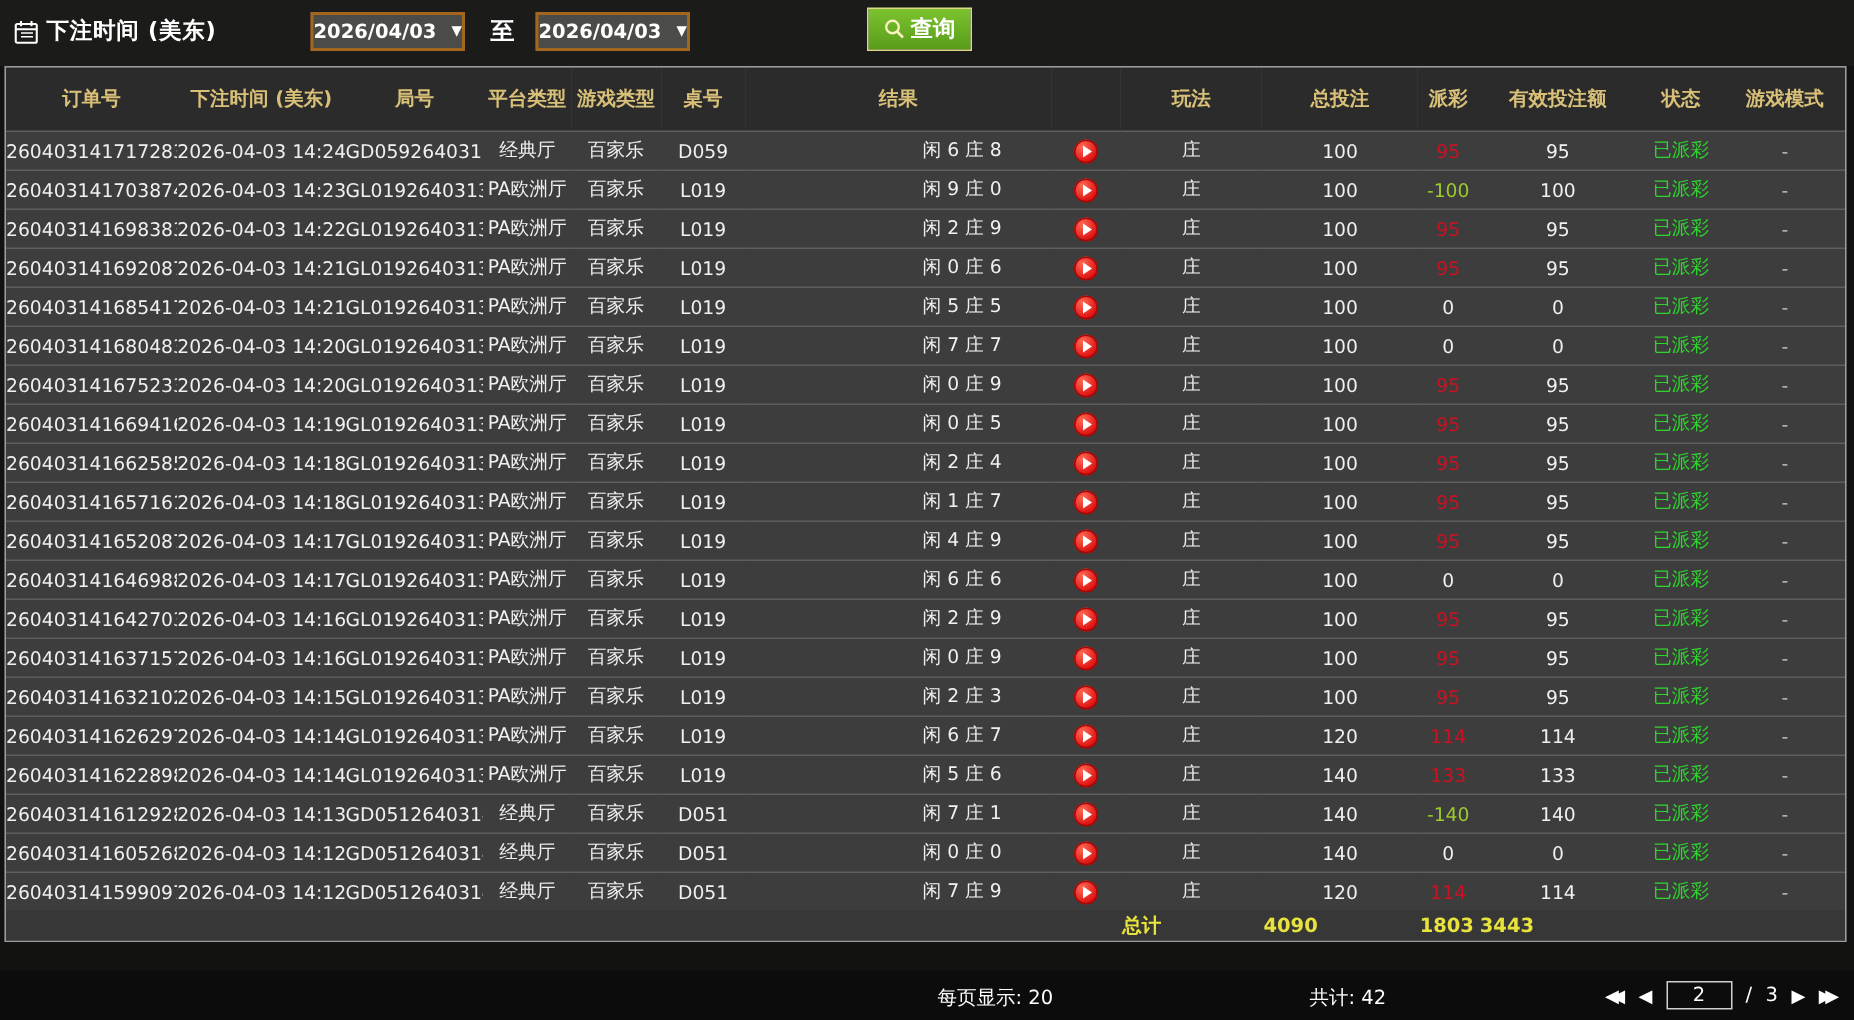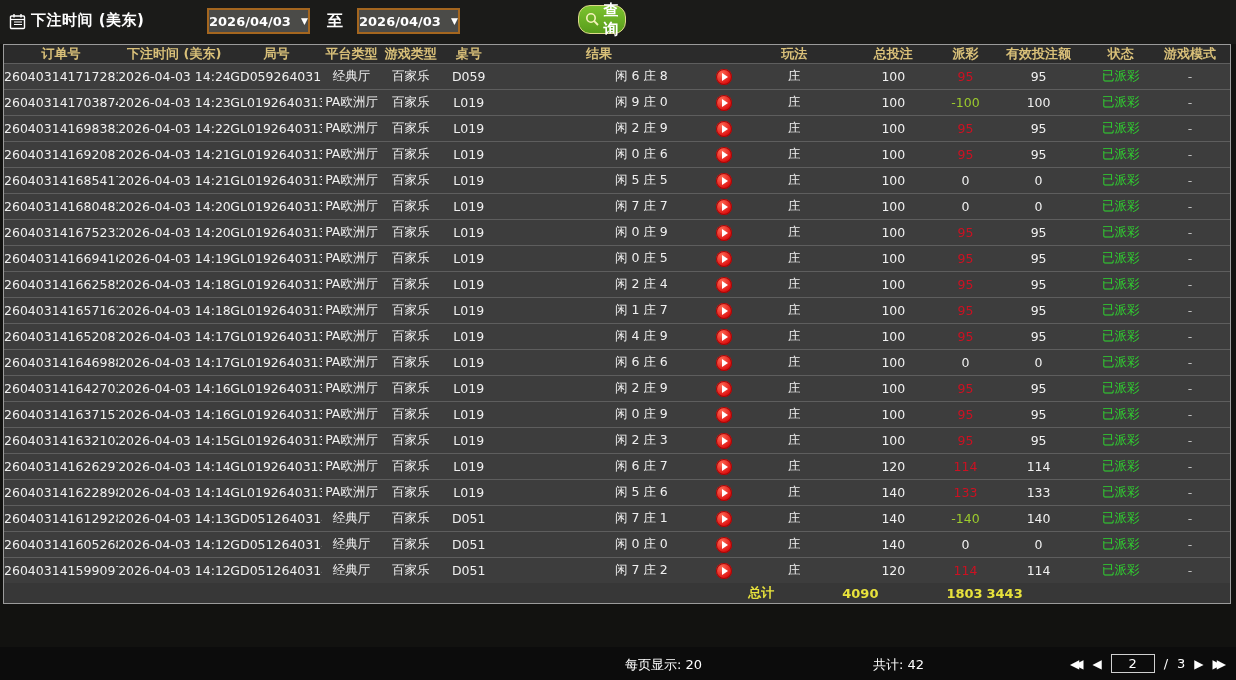--- a/index.html
+++ b/index.html
@@ -16,35 +16,35 @@
     position:absolute; top:8px; width:103px; height:26px; box-sizing:border-box;
     background:#4b4b48; border:2px solid #a4661f; color:#ffffff;
     font-weight:bold; font-size:13px; display:flex; align-items:center; justify-content:space-between;
     gap:5px; cursor:pointer;
   }
   .date-from { left:207px; }
   .date-to   { left:357px; }
   .caret { font-size:9px; color:#ffffff; }
   .to-label { position:absolute; left:327px; top:11px; color:#ffffff; font-weight:bold; font-size:16px; }
   .query-btn {
-    position:absolute; left:578px; top:5px; width:48px; height:29px; box-sizing:border-box;
-    background:linear-gradient(#7cc32f,#589c1b); border:1px solid #ded98a; border-radius:12px;
+    position:absolute; left:578px; top:5px; width:70px; height:29px; box-sizing:border-box;
+    background:linear-gradient(#7cc32f,#589c1b); border:1px solid #ded98a; border-radius:0;
     color:#ffffff; font-weight:bold; font-size:15px;
     display:flex; align-items:center; justify-content:center; gap:3px; cursor:pointer;
     font-family:"DejaVu Sans","Liberation Sans",sans-serif;
   }
   
   .tablewrap {
     position:absolute; top:44px; left:3px; width:1228px; box-sizing:border-box;
     border:1px solid #9b9b9b; background:#3d3d3d;
   }
   table { width:100%; border-collapse:collapse; table-layout:fixed; }
   thead th {
     background:#2b2b2b; color:#d9c079; font-weight:bold; font-size:13px;
-    height:18px; text-align:center; white-space:nowrap; overflow:hidden; padding:0;
+    height:42px; text-align:center; white-space:nowrap; overflow:hidden; padding:0;
   }
   tbody td {
     background:#3d3d3d; border-top:1px solid #5e5e5e; color:#f0f0f0;
     font-size:12.5px; height:25px; text-align:center; white-space:nowrap; overflow:hidden; padding:0;
   }
   td.result-cell { padding-left:85px; }
   td.payout-cell.pos { color:#cc1122; }
   td.payout-cell.neg { color:#9ccb2d; }
   td.payout-cell.zero { color:#f0f0f0; }
   td.status-cell { color:#2fd42f; }
@@ -492,21 +492,21 @@
     <td class="status-cell">已派彩</td>
     <td class="mode-cell">-</td>
   </tr>
         <tr>
     <td>260403141599097</td>
     <td>2026-04-03 14:12:03</td>
     <td>GD05126403142</td>
     <td>经典厅</td>
     <td>百家乐</td>
     <td>D051</td>
-    <td class="result-cell">闲 7 庄 2</td>
+    <td class="result-cell">闲 7 庄 9</td>
     <td>
       <span class="play-btn"><span class="play-tri"></span></span>
     </td>
     <td>庄</td>
     <td>120</td>
     <td class="payout-cell pos">114</td>
     <td>114</td>
     <td class="status-cell">已派彩</td>
     <td class="mode-cell">-</td>
   </tr>

